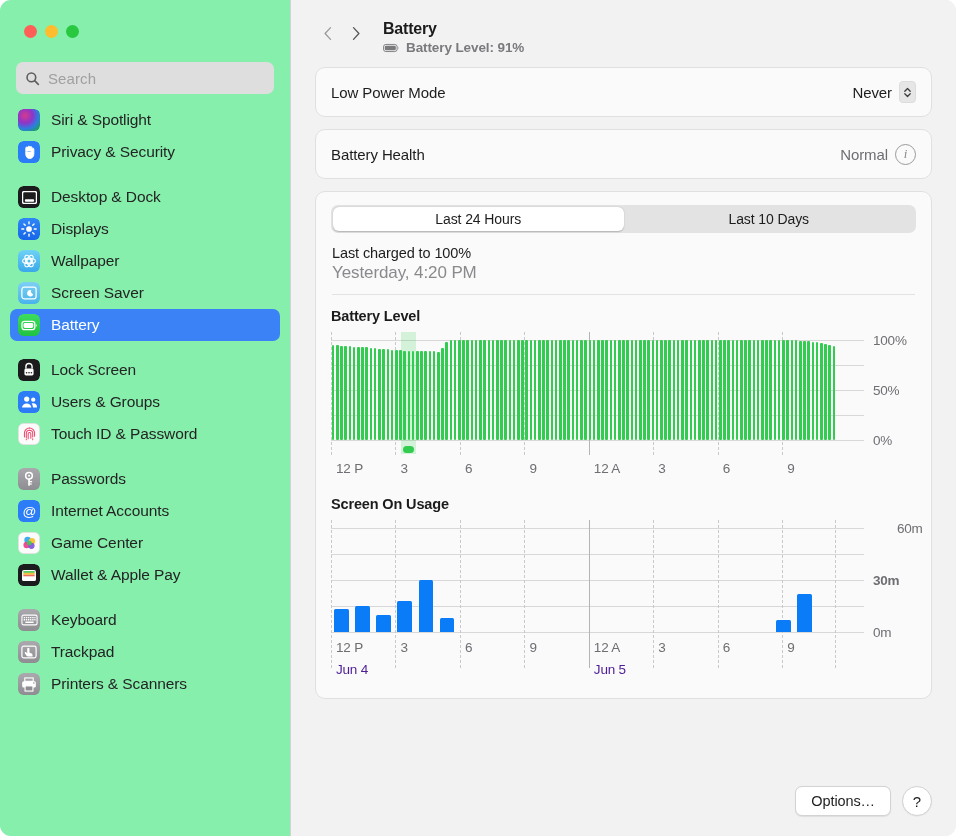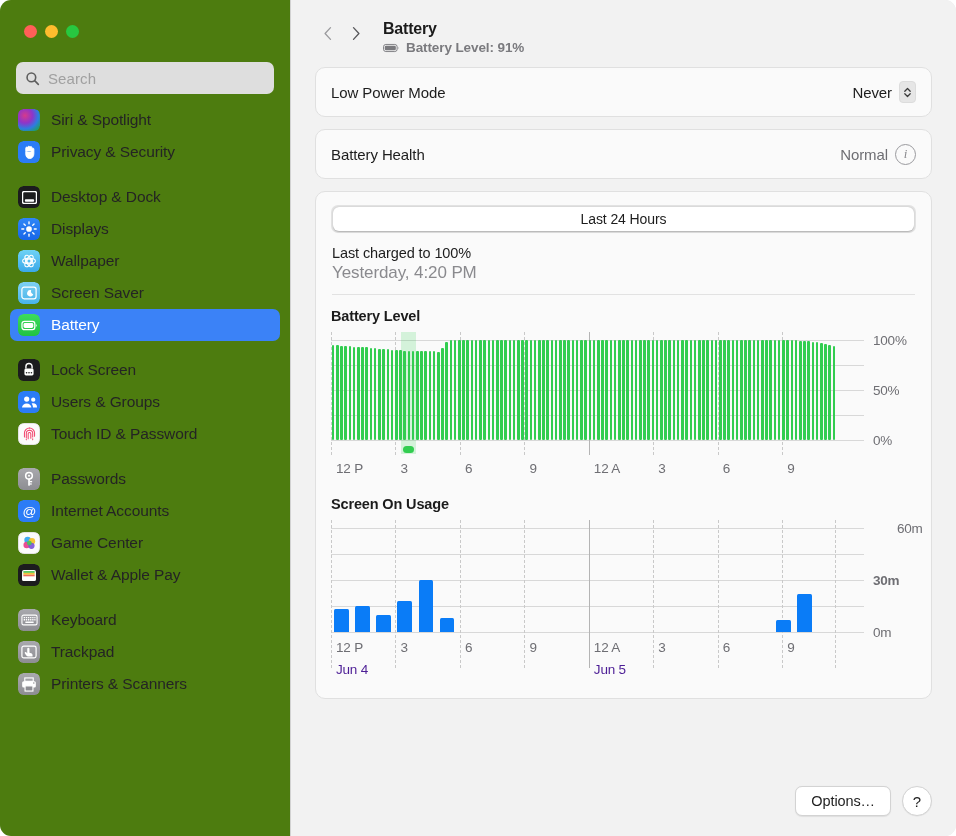--- a/index.html
+++ b/index.html
@@ -16,21 +16,21 @@
     display: flex;
     background: #ececec;
     border-radius: 11px;
     overflow: hidden;
   }
 
   
   .sidebar {
     width: 290px;
     height: 100%;
-    background: #4d7c0f;
+    background: #86efac;
     display: flex;
     flex-direction: column;
     position: relative;
     flex: none;
     text-align: center;
   }
   .traffic-lights {
     display: flex;
     gap: 8px;
     padding: 25px 0 0 24px;
@@ -643,20 +643,21 @@
             <span class="row-value dim">Normal</span>
             <span class="info-btn">i</span>
           </div>
         </div>
       </div>
 
       <div class="card usage-card">
 
         <div class="seg">
           <div class="seg-item active">Last 24 Hours</div>
+          <div class="seg-item">Last 10 Days</div>
         </div>
 
         <div class="charge-block">
           <div class="charge-title">Last charged to 100%</div>
           <div class="charge-sub">Yesterday, 4:20 PM</div>
         </div>
 
         <div class="divider"></div>
 
         <div class="chart-block">

